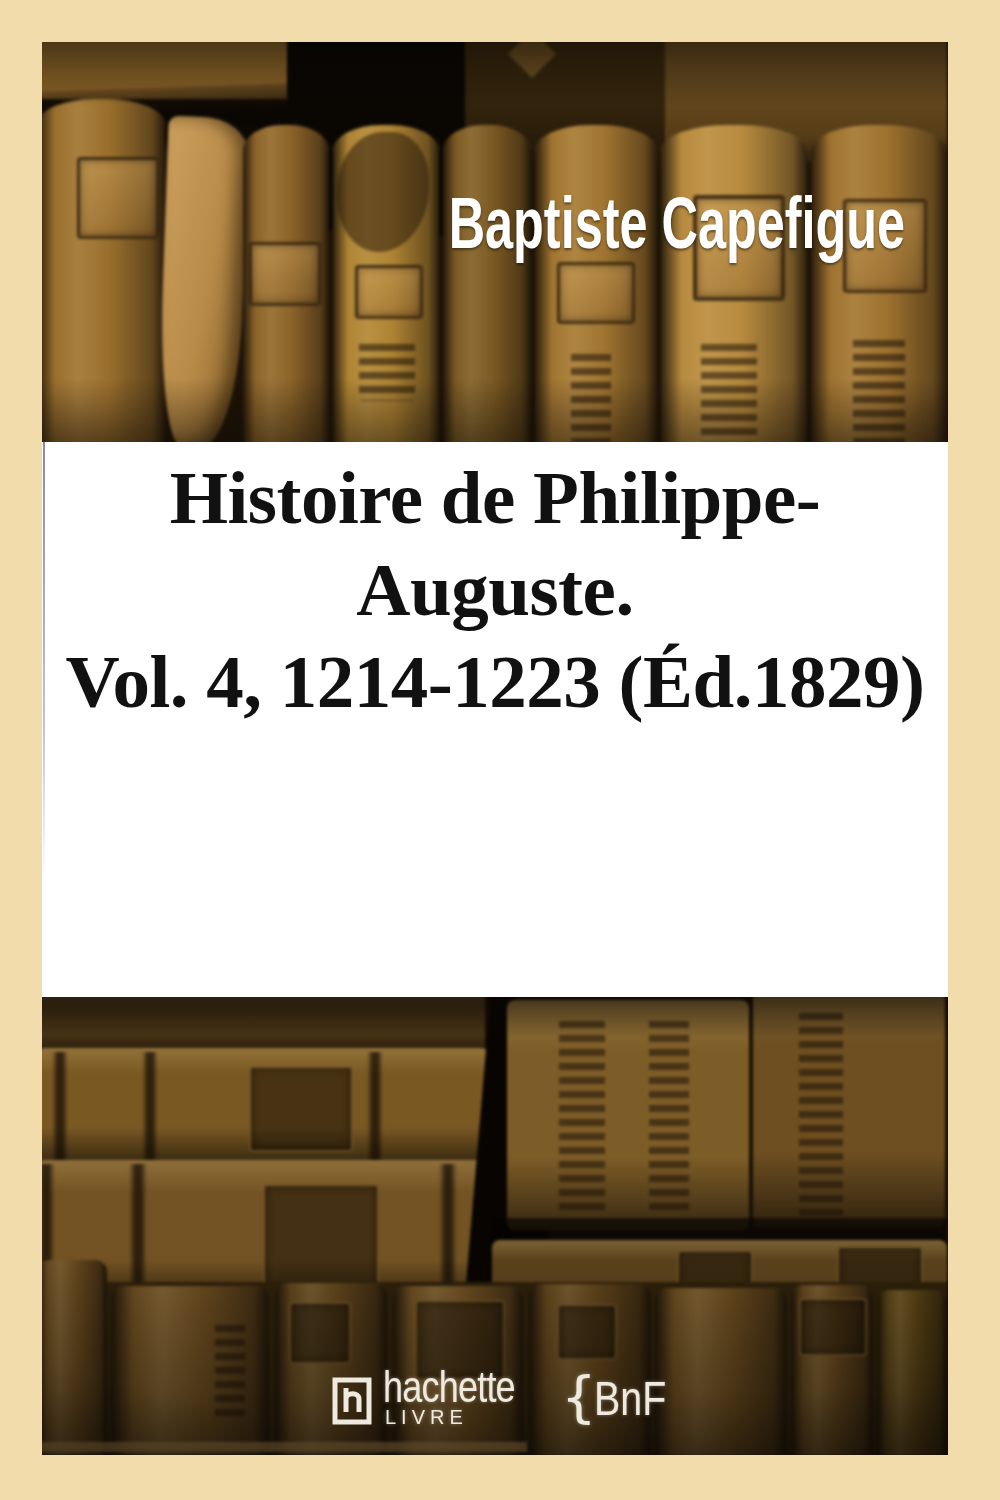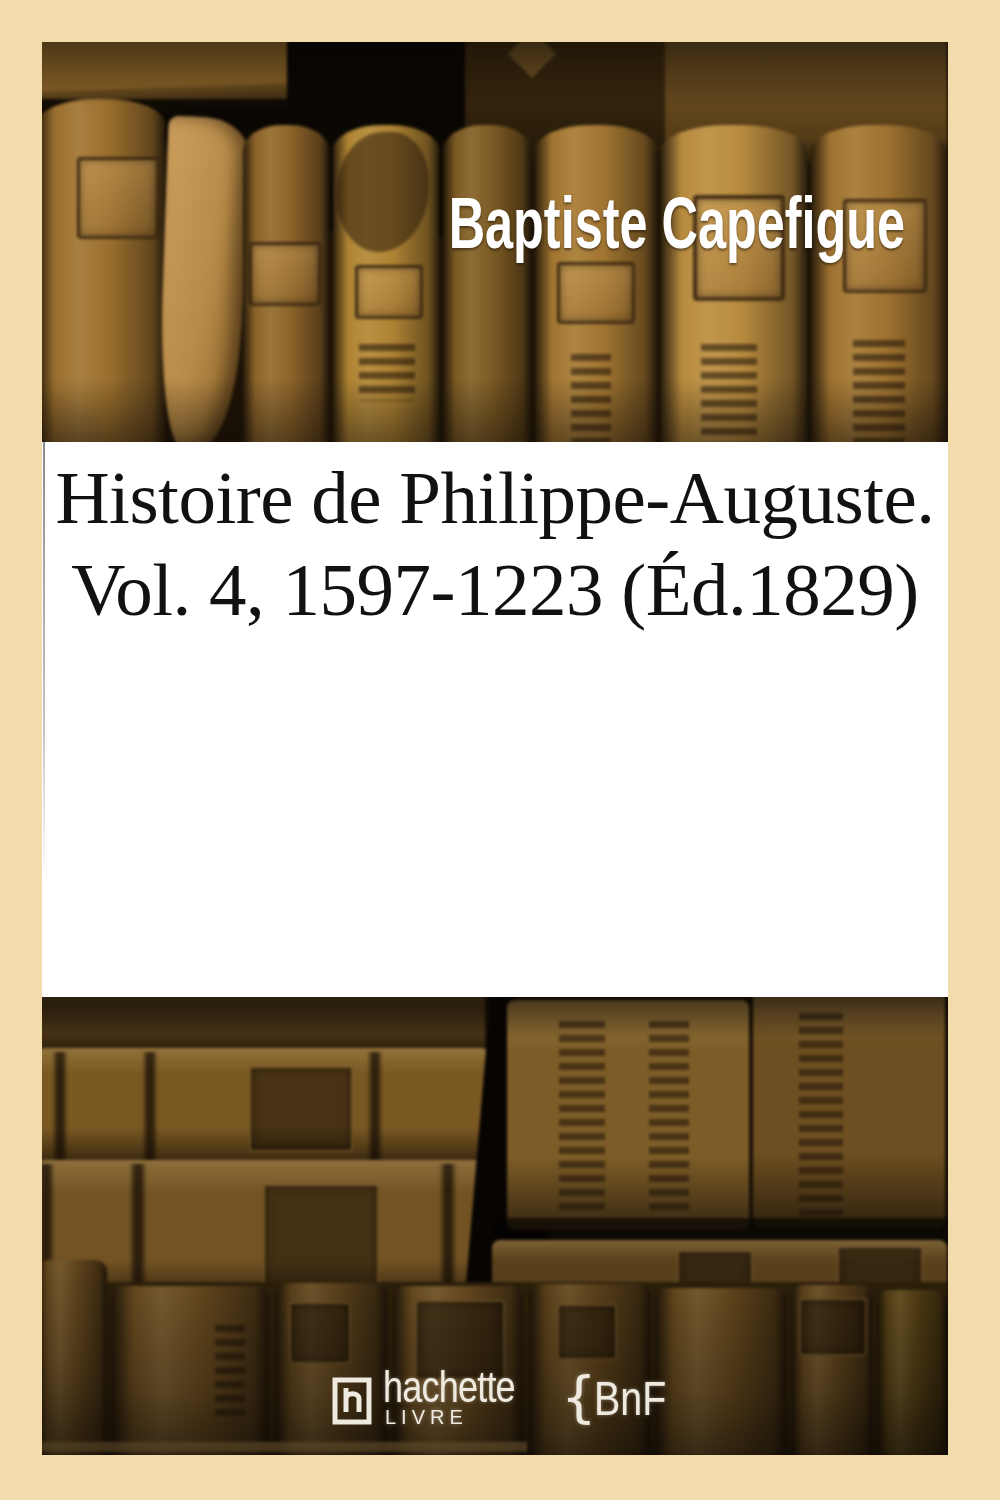--- a/index.html
+++ b/index.html
@@ -36,21 +36,21 @@
   .author{position:absolute;right:43px;top:145px;margin:0;color:var(--author-text,#fff);
      font-size:72px;line-height:72px;font-weight:bold;white-space:nowrap;
      transform:scaleX(.70);transform-origin:100% 50%;
      text-shadow:0 2px 3px rgba(30,18,5,.55);}
 
   
   .title-band{position:absolute;left:0;top:400px;width:906px;height:555px;background:var(--band,#fff);}
   .edge-line{position:absolute;left:1px;top:0;width:2px;height:440px;
      background:linear-gradient(180deg,rgba(45,45,45,.55),rgba(60,60,60,.30) 65%,rgba(60,60,60,0));}
   .title{margin:0;padding:10px 8px 0;text-align:center;
-     font-family:"Liberation Serif",serif;font-weight:normal;
+     font-family:"Liberation Serif",serif;font-weight:bold;
      font-size:75px;line-height:92px;letter-spacing:-.5px;color:var(--title-text,#101010);}
   .title span{display:block;}
 
   
   .logo{position:absolute;color:#EFEAE0;text-shadow:0 0 4px rgba(255,248,230,.40);white-space:nowrap;}
   .hachette-word{left:341px;top:368px;font-size:44px;line-height:44px;letter-spacing:-1px;transform:scaleX(.82);transform-origin:0 0;}
   .livre-word{left:343px;top:410px;font-size:20px;line-height:20px;letter-spacing:5px;}
   .bnf-brace{left:519px;top:372px;font-size:56px;line-height:56px;font-family:"DejaVu Sans",sans-serif;}
   .bnf-word{left:552px;top:378px;font-size:48px;line-height:48px;font-weight:500;transform:scaleX(.82);transform-origin:0 0;}
 </style>
@@ -93,21 +93,21 @@
       <div class="shade" style="background:linear-gradient(180deg,rgba(5,3,1,.55),rgba(5,3,1,0) 16%,rgba(5,3,1,0) 84%,rgba(16,10,4,.45) 100%);"></div>
       <div class="shade" style="background:radial-gradient(125% 105% at 50% 42%,rgba(0,0,0,0) 58%,rgba(10,6,2,.45) 100%);"></div>
 
       <p class="author">Baptiste Capefigue</p>
     </div>
 
     <div class="title-band">
       <div class="edge-line"></div>
       <h1 class="title">
         <span>Histoire de Philippe-Auguste.</span>
-        <span>Vol. 4, 1597-1223 (Éd.1829)</span>
+        <span>Vol. 4, 1214-1223 (Éd.1829)</span>
       </h1>
     </div>
 
     <div class="photo photo-bottom">
       <div class="blurwrap">
 
         <div class="rowh" style="left:0;top:0;width:448px;height:62px;background:#4a3414;"></div>
         <div class="rowh" style="left:0;top:56px;width:452px;height:116px;background:#7b581f;"></div>
         <div class="bandv" style="left:15px;top:60px;width:16px;height:108px;"></div>
         <div class="bandv" style="left:105px;top:60px;width:16px;height:108px;"></div>

